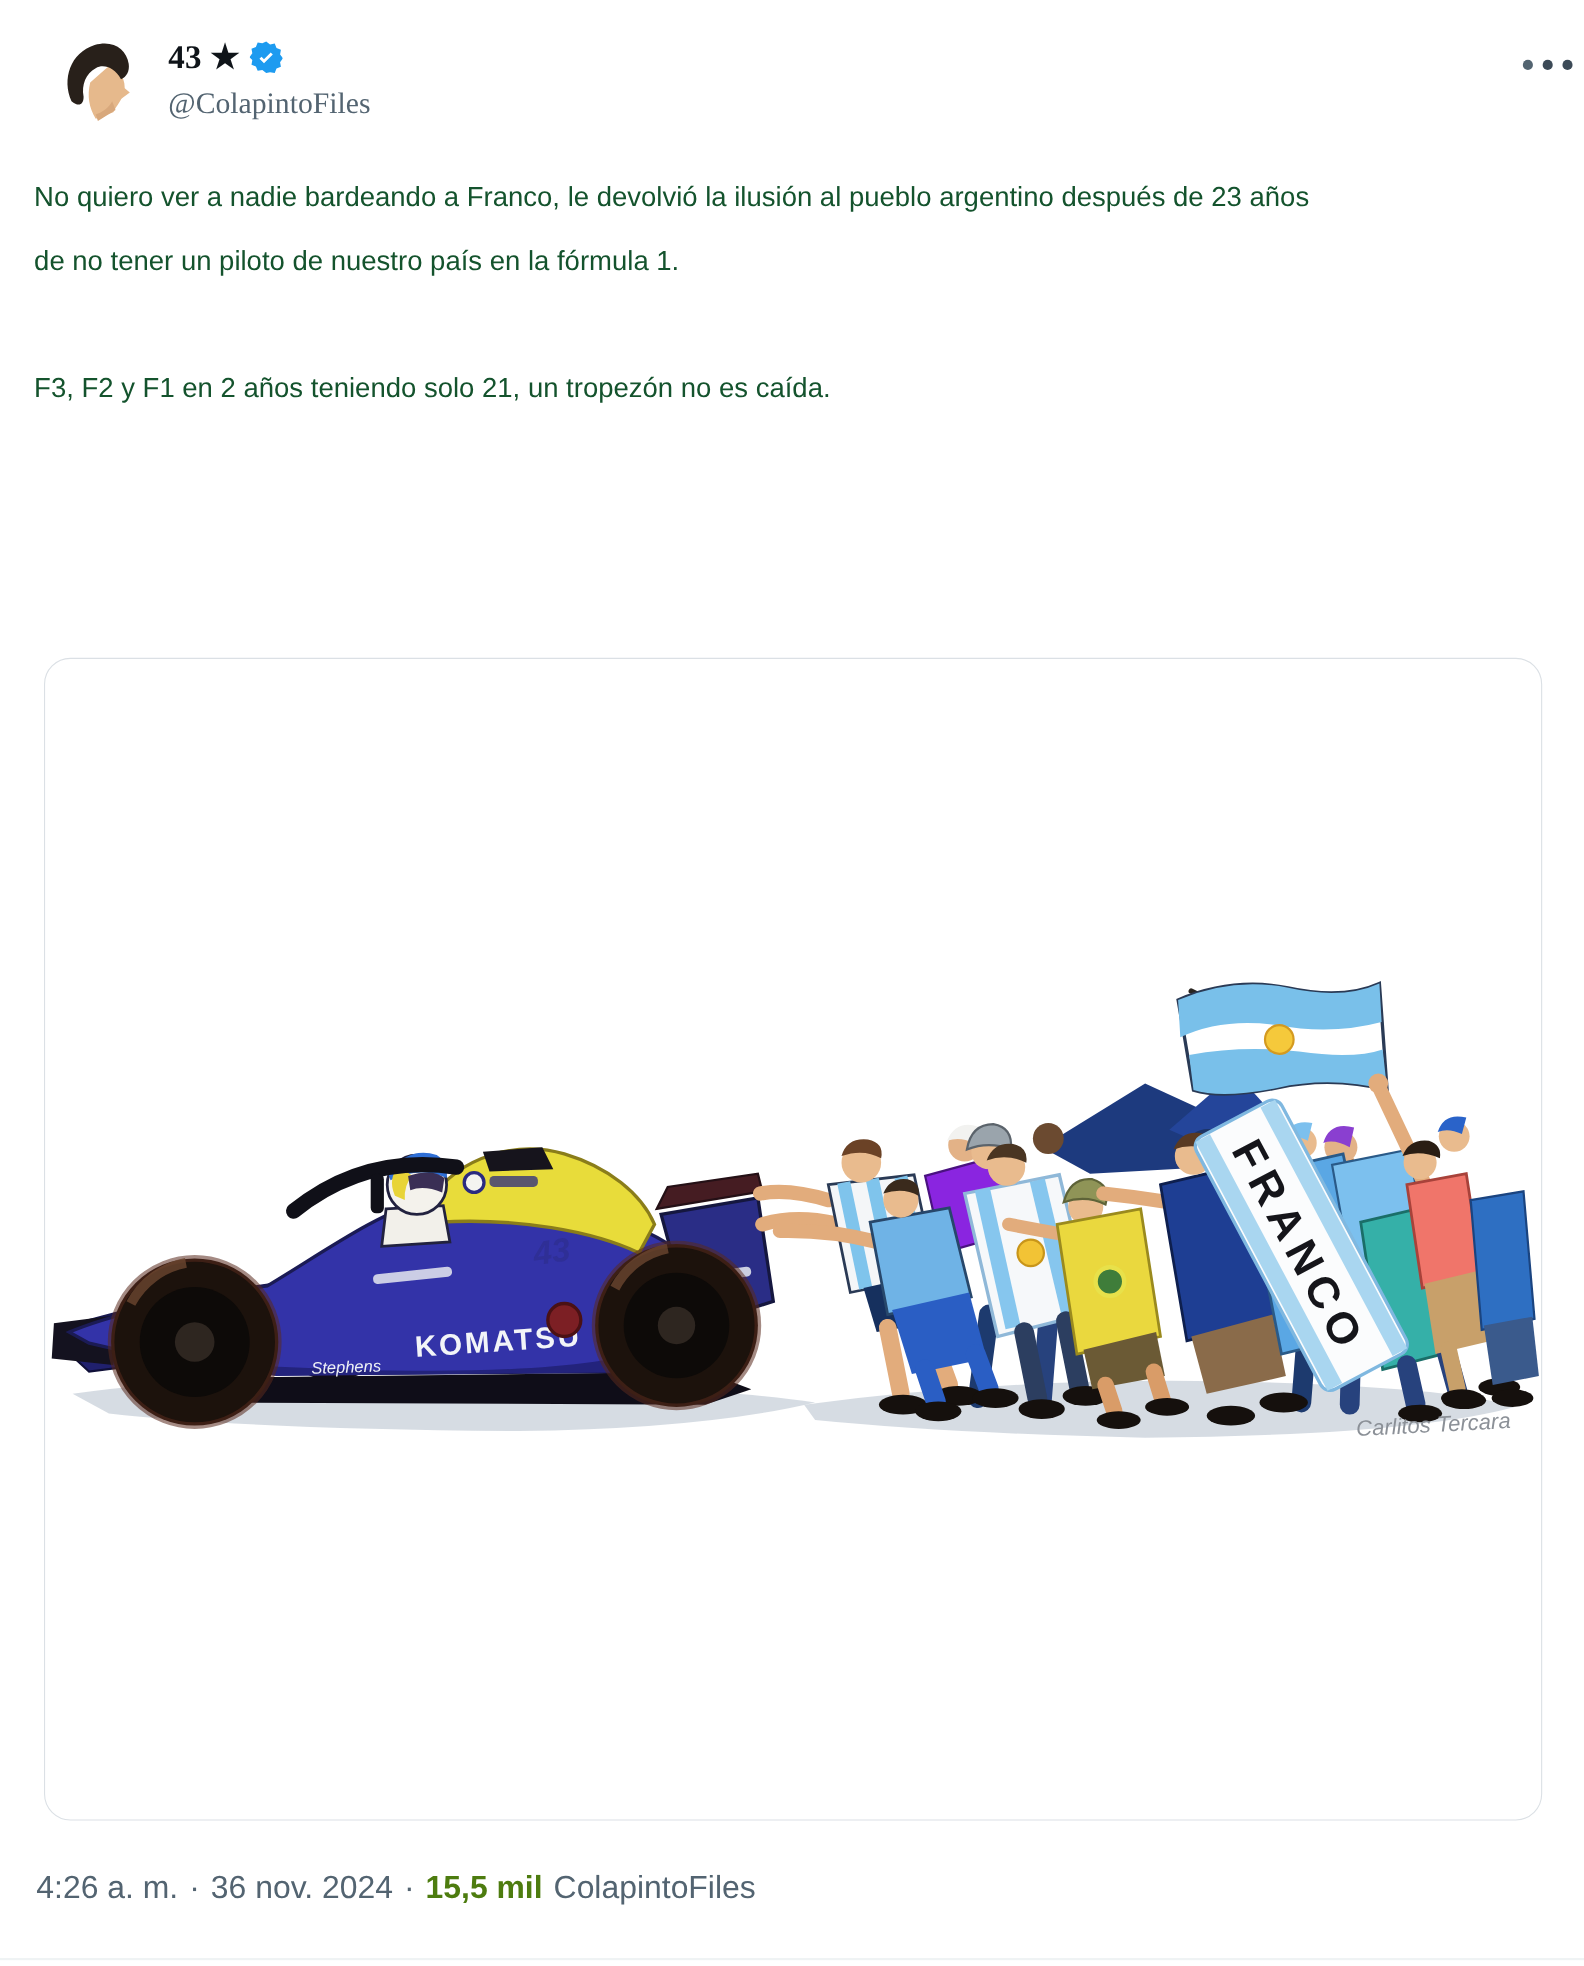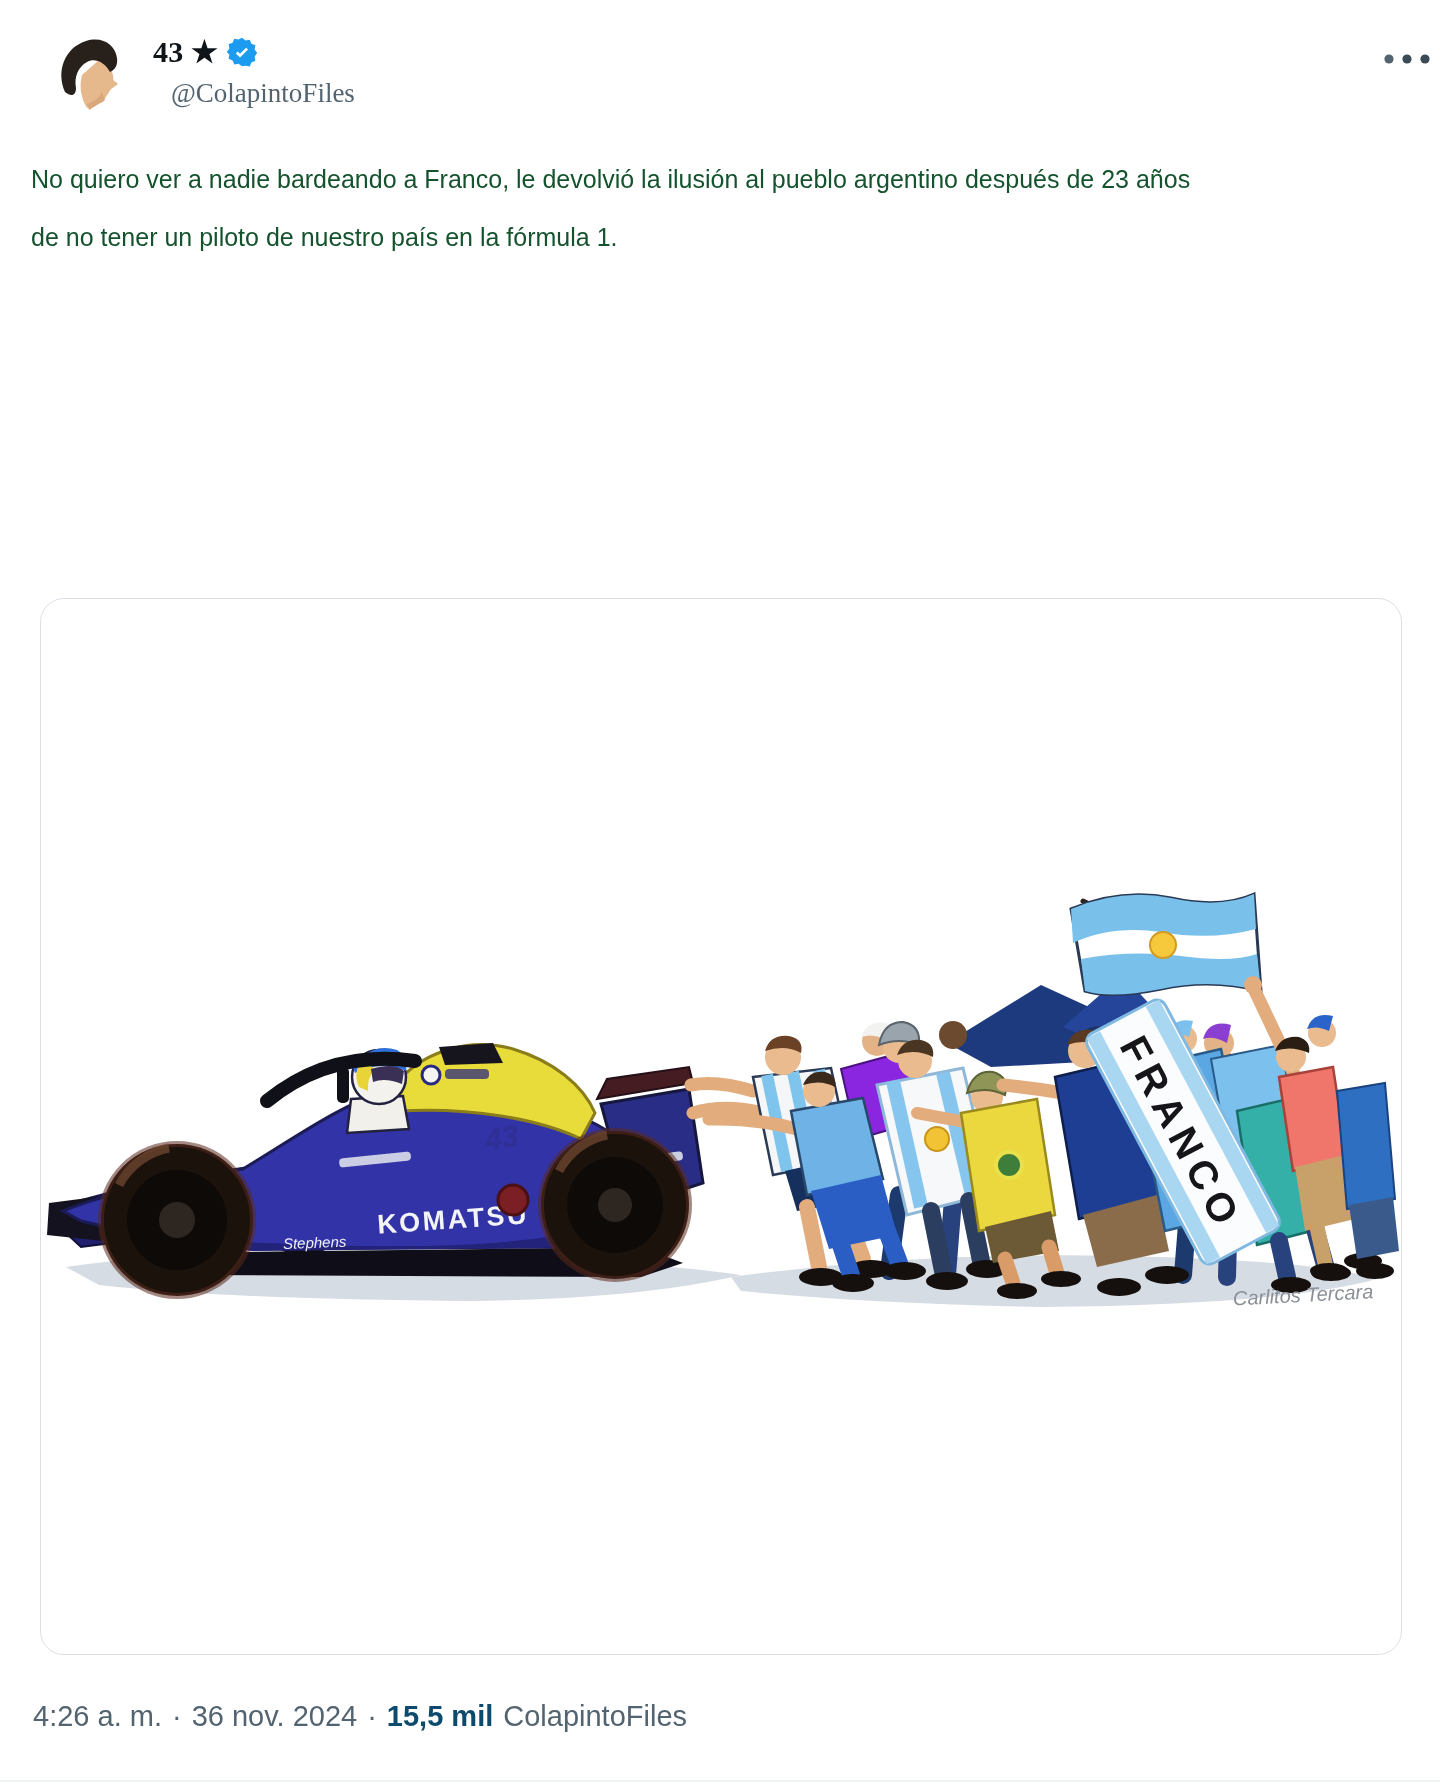--- a/index.html
+++ b/index.html
@@ -6,37 +6,37 @@
   .page{position:relative;width:1440px;height:1787px;background:#fff;overflow:hidden;
         font-family:"Liberation Sans",sans-serif;color:#0f1419;}
   
   .avatar{position:absolute;left:45px;top:30px;width:88px;height:88px;border-radius:50%;
           overflow:hidden;background:#fff;cursor:pointer;}
   .avatar svg{display:block;}
   .name-block{position:absolute;left:153px;top:34px;font-family:Liberation Serif, serif;}
   .name-row{display:flex;align-items:center;gap:9px;}
   .display-name{font-size:30px;font-weight:700;color:#0f1419;letter-spacing:.2px;cursor:pointer;}
   .badge{width:30px;height:30px;display:inline-block;}
-  .handle{font-size:27px;color:#536471;margin-top:9px;cursor:pointer;margin-left:18px;}
+  .handle{font-size:27px;color:#536471;margin-top:9px;cursor:pointer;}
   .more-btn{position:absolute;left:1382px;top:42px;width:50px;height:34px;display:flex;
             align-items:center;justify-content:center;cursor:pointer;border-radius:17px;}
   
   .tweet-text{position:absolute;left:31px;top:150px;width:1185px;font-size:25px;
               line-height:58px;color:#14532d;}
   .tweet-text p{margin:0 0 58px;}
   .emoji-rh{display:inline-block;width:40px;height:38px;vertical-align:-7px;margin-left:3px;}
   
   .media-card{position:absolute;left:40px;top:598px;width:1362px;height:1057px;
               border:1.5px solid #dbe0e5;border-radius:24px;overflow:hidden;background:#fff;
               box-sizing:border-box;cursor:pointer;}
   .media-card svg{width:100%;height:100%;display:block;}
   
   .meta-row{position:absolute;left:33px;top:1700px;display:flex;gap:10px;font-size:29px;
             color:#536471;align-items:flex-start;}
-  .meta-row .views{color:#0c4a6e;font-weight:700;}
+  .meta-row .views{color:#4d7c0f;font-weight:700;}
   .divider{position:absolute;left:0;top:1780px;width:1440px;height:2px;background:#eff3f4;}
 </style>
 </head>
 <body>
 
 <div class="page">
 
   <div class="avatar">
     <svg width="88" height="88" viewBox="0 0 88 88">
       <circle cx="44" cy="44" r="44" fill="#ffffff"></circle>
@@ -63,20 +63,21 @@
   <div class="more-btn">
     <svg width="48" height="12" viewBox="0 0 48 12">
       <circle cx="6" cy="6" r="4.6" fill="#536471"></circle>
       <circle cx="24" cy="6" r="4.6" fill="#3c4a57"></circle>
       <circle cx="42" cy="6" r="4.6" fill="#3c4a57"></circle>
     </svg>
   </div>
 
   <div class="tweet-text">
     <p>No quiero ver a nadie bardeando a Franco, le devolvió la ilusión al pueblo argentino después de 23 años de no tener un piloto de nuestro país en la fórmula 1.</p>
+    <p>F3, F2 y F1 en 2 años teniendo solo 21, un tropezón no es caída.</p>
   </div>
 
   <figure class="media-card" style="margin:0">
     <svg viewBox="0 0 1360 1055" preserveAspectRatio="xMidYMid meet">
 
       <path d="M25 668 Q180 646 420 656 Q620 664 700 676 Q600 700 430 702 Q180 700 58 686 Z" fill="#ccd3dc" opacity=".8"></path>
       <path d="M690 678 Q900 650 1120 658 Q1290 664 1336 680 Q1240 706 1000 708 Q820 704 700 692 Z" fill="#ccd3dc" opacity=".8"></path>
 
       <ellipse cx="262" cy="614" rx="48" ry="42" fill="#171019"></ellipse>
 

